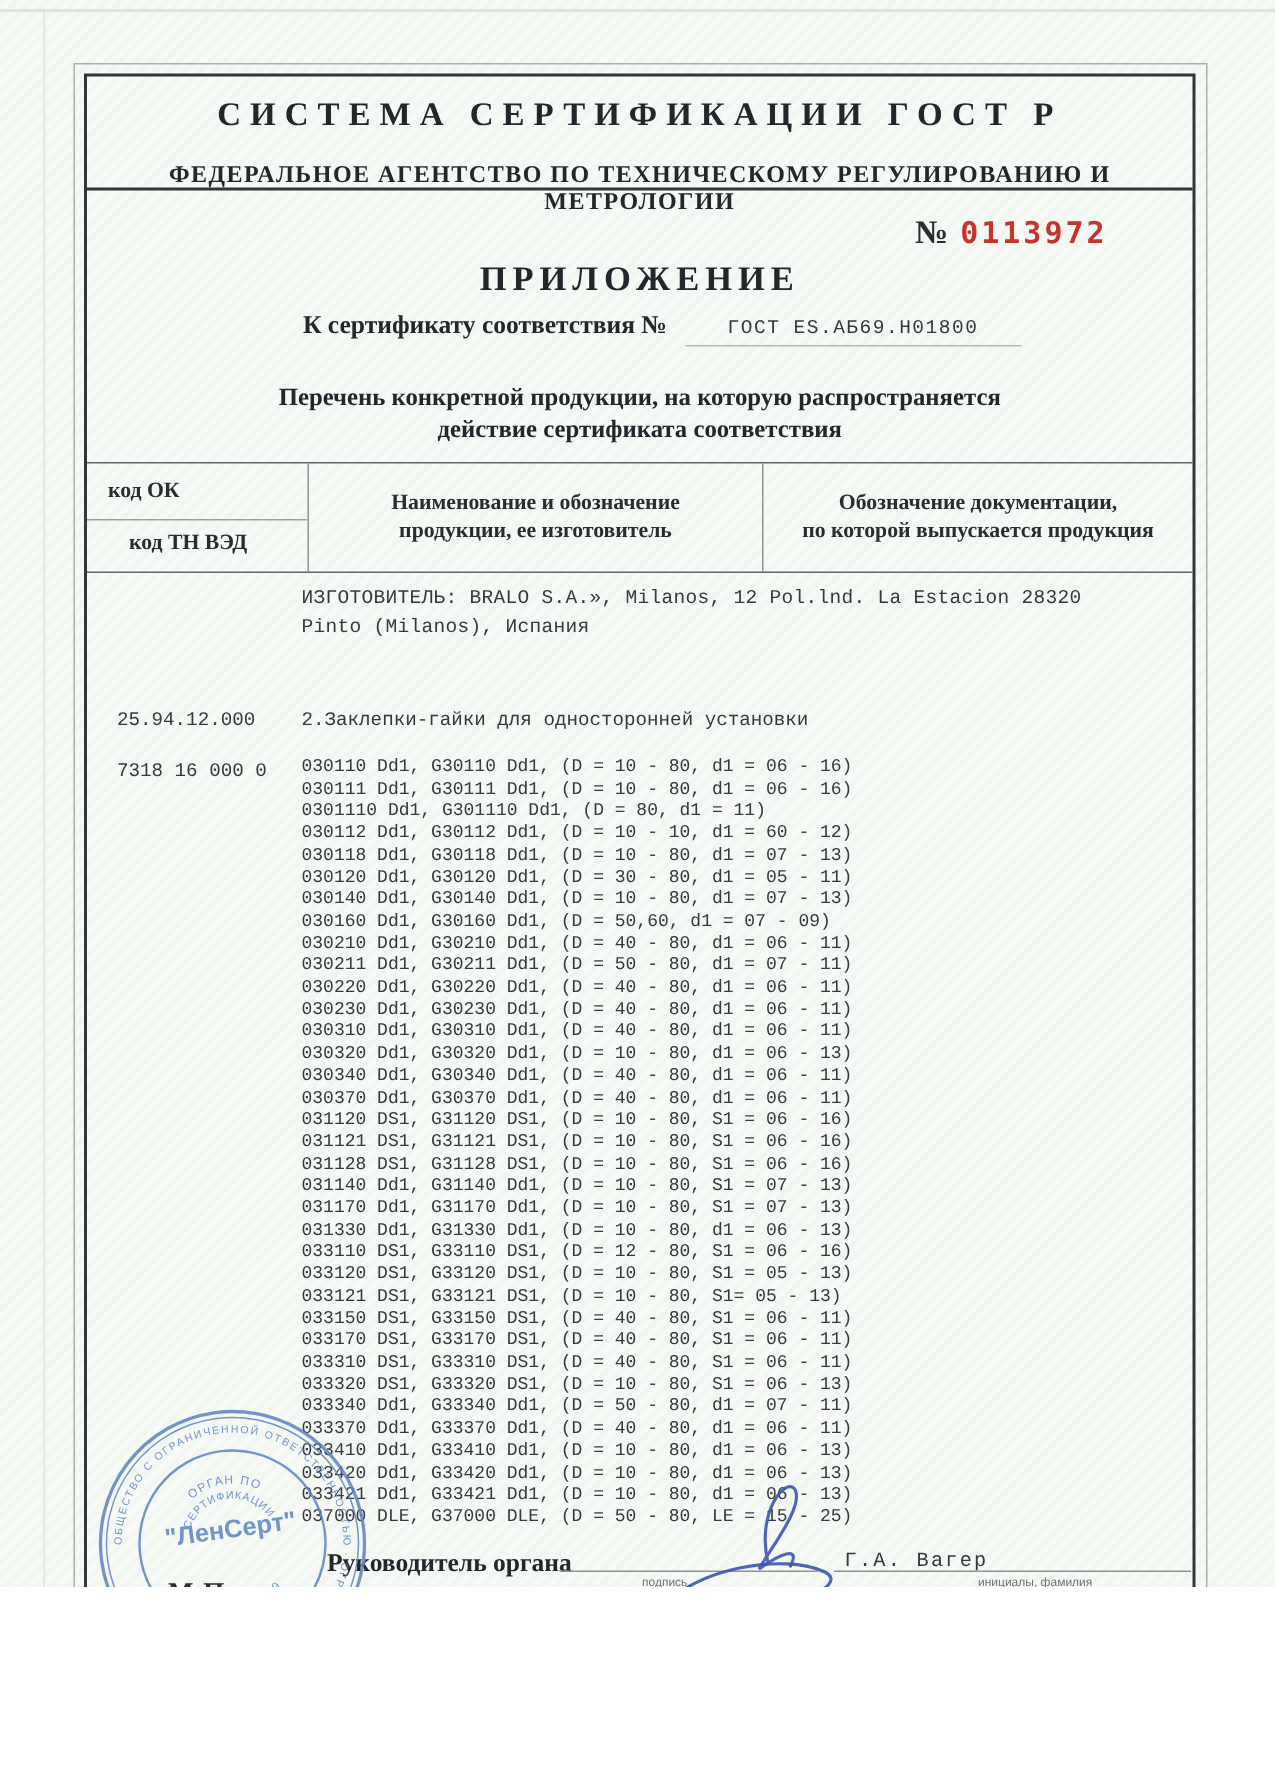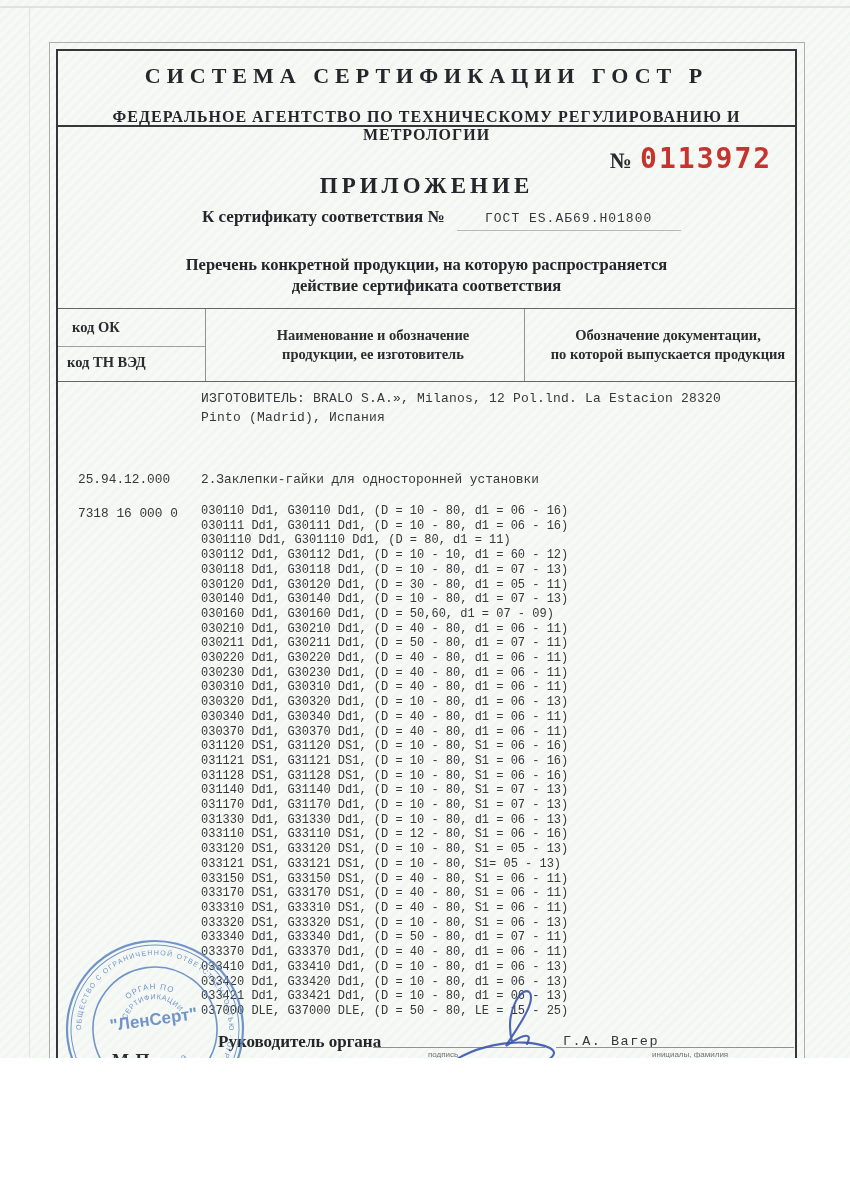--- a/index.html
+++ b/index.html
@@ -13,40 +13,40 @@
 
   .frame-outer { position:absolute; left:49px; top:42px; width:756px; height:1086px; border:1px solid #aab1ab; }
   .frame { position:absolute; left:56px; top:49px; width:741px; height:1072px; border:2px solid #33373a; }
 
   .header-box { position:absolute; left:0; top:0; width:100%; height:76px; border-bottom:2px solid #33373a; text-align:center; }
   .h1 { margin-top:12px; font-size:22px; font-weight:bold; letter-spacing:6px; color:#23262b; }
   .h2 { margin-top:19px; font-size:16px; font-weight:bold; letter-spacing:1px; color:#23262b; }
 
   .number-row { position:absolute; top:91px; left:552px; white-space:nowrap; }
   .no-sign  { font-size:22px; font-weight:bold; color:#2a2d30; vertical-align:baseline; }
-  .no-value { font-family:"DejaVu Sans Mono","Liberation Mono",monospace; font-size:28px; font-weight:bold;
+  .no-value { font-family:"DejaVu Sans Mono","Liberation Mono",monospace; font-size:20px; font-weight:bold;
               letter-spacing:2px; color:var(--number_red,#c5342e); margin-left:8px; }
 
   .title { position:absolute; top:122px; width:100%; text-align:center;
            font-size:23px; font-weight:bold; letter-spacing:4px; color:#23262b; }
 
   .cert-row { position:absolute; top:156px; left:128px; display:flex; align-items:flex-end; }
   .cert-label { font-size:17px; font-weight:bold; color:#23262b; padding-bottom:4px;margin-left:16px; }
   .cert-num-block { margin-left:12px; display:flex; flex-direction:column; align-items:center; }
   .cert-num { font-family:"Liberation Mono","DejaVu Sans Mono",monospace; font-size:13px; letter-spacing:1px; color:#3f4347; }
   .cert-rule { width:224px; height:1px; background:#b4bab4; margin-top:4px; }
 
   .subtitle { position:absolute; top:203px; width:100%; text-align:center;
               font-size:16.5px; font-weight:bold; line-height:21px; color:#23262b; }
 
   .thead { position:absolute; top:257px; left:0; width:100%; height:74px;
-           border-top:1.5px solid #61666a; border-bottom:1.5px solid #61666a; display:flex;gap:16px; }
+           border-top:1.5px solid #61666a; border-bottom:1.5px solid #61666a; display:flex; }
   .thead-col1 { width:148px; border-right:1px solid #8f9492; position:relative; }
   .c1a { position:absolute; top:0; left:0; right:0; height:38px; border-bottom:1px solid #9da29e; padding:9px 0 0 14px; }
-  .c1b { position:absolute; bottom:0; left:0; right:0; height:36px; padding:8px 0 0 9px; }
+  .c1b { position:absolute; bottom:0; left:0; right:0; height:36px; padding:8px 0 0 28px; }
   .thead-col2 { width:303px; border-right:1px solid #8f9492; display:flex; flex-direction:column; justify-content:center; text-align:center; }
   .thead-col3 { flex:1; display:flex; flex-direction:column; justify-content:center; text-align:center; }
   .th-text { font-size:14.5px; font-weight:bold; color:#2a2d30; line-height:19px; }
 
   .mono { font-family:"Liberation Mono","DejaVu Sans Mono",monospace; color:#35393c; }
 
   .manufacturer { position:absolute; top:338px; left:143px; font-size:13px; line-height:19px; letter-spacing:.2px; }
   .code-ok     { position:absolute; top:421px; left:20px;  font-size:12.8px; }
   .prod-group  { position:absolute; top:421px; left:143px; font-size:12.8px; }
   .code-tnved  { position:absolute; top:455px; left:20px;  font-size:12.8px; }
@@ -113,21 +113,21 @@
         <div class="th-text">продукции, ее изготовитель</div>
       </div>
       <div class="thead-col3">
         <div class="th-text">Обозначение документации,</div>
         <div class="th-text">по которой выпускается продукция</div>
       </div>
     </div>
 
     <div class="manufacturer mono">
       <div>ИЗГОТОВИТЕЛЬ: BRALO S.A.», Milanos, 12 Pol.lnd. La Estacion 28320</div>
-      <div>Pinto (Madrid), Испания</div>
+      <div>Pinto (Milanos), Испания</div>
     </div>
 
     <div class="code-ok mono">25.94.12.000</div>
     <div class="prod-group mono">2.Заклепки-гайки для односторонней установки</div>
     <div class="code-tnved mono">7318 16 000 0</div>
     <div class="product-list mono">030110 Dd1, G30110 Dd1, (D = 10 - 80, d1 = 06 - 16)
 030111 Dd1, G30111 Dd1, (D = 10 - 80, d1 = 06 - 16)
 0301110 Dd1, G301110 Dd1, (D = 80, d1 = 11)
 030112 Dd1, G30112 Dd1, (D = 10 - 10, d1 = 60 - 12)
 030118 Dd1, G30118 Dd1, (D = 10 - 80, d1 = 07 - 13)

